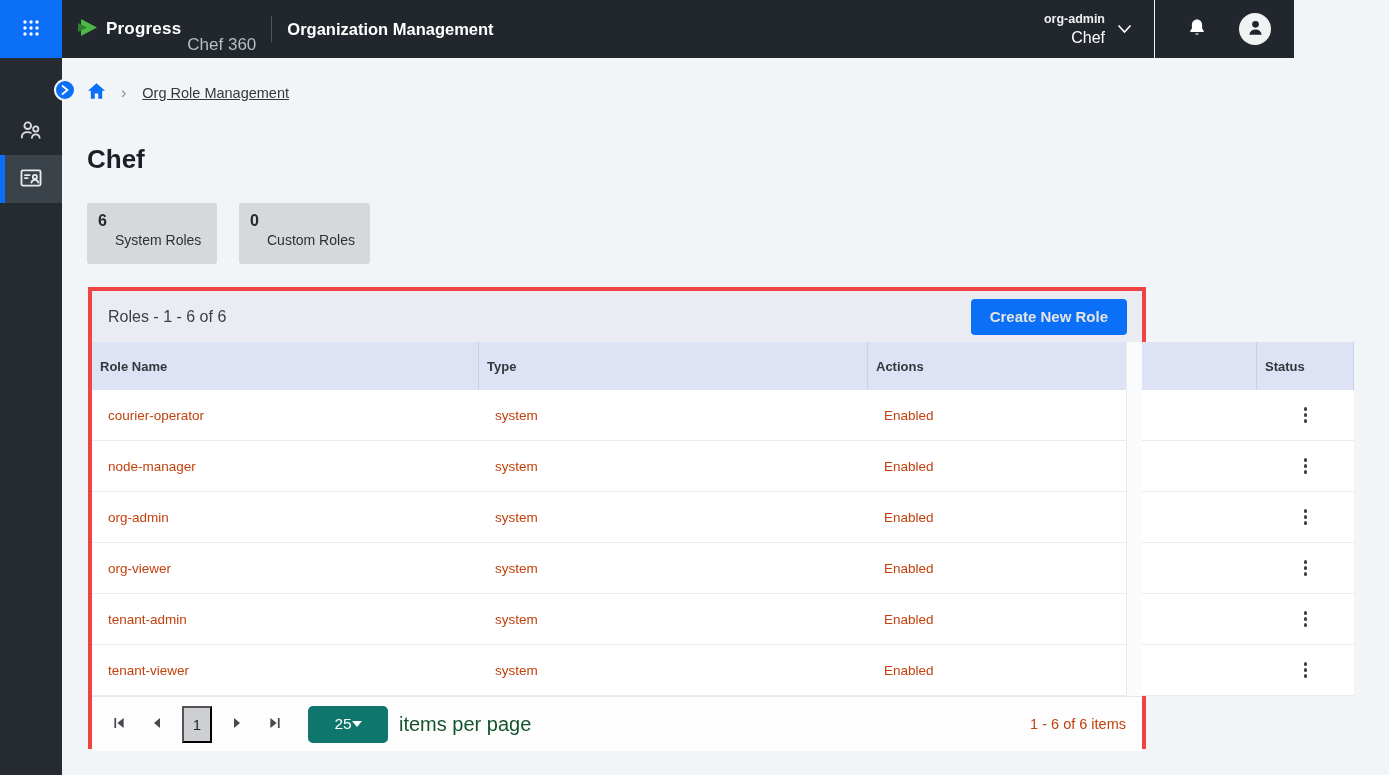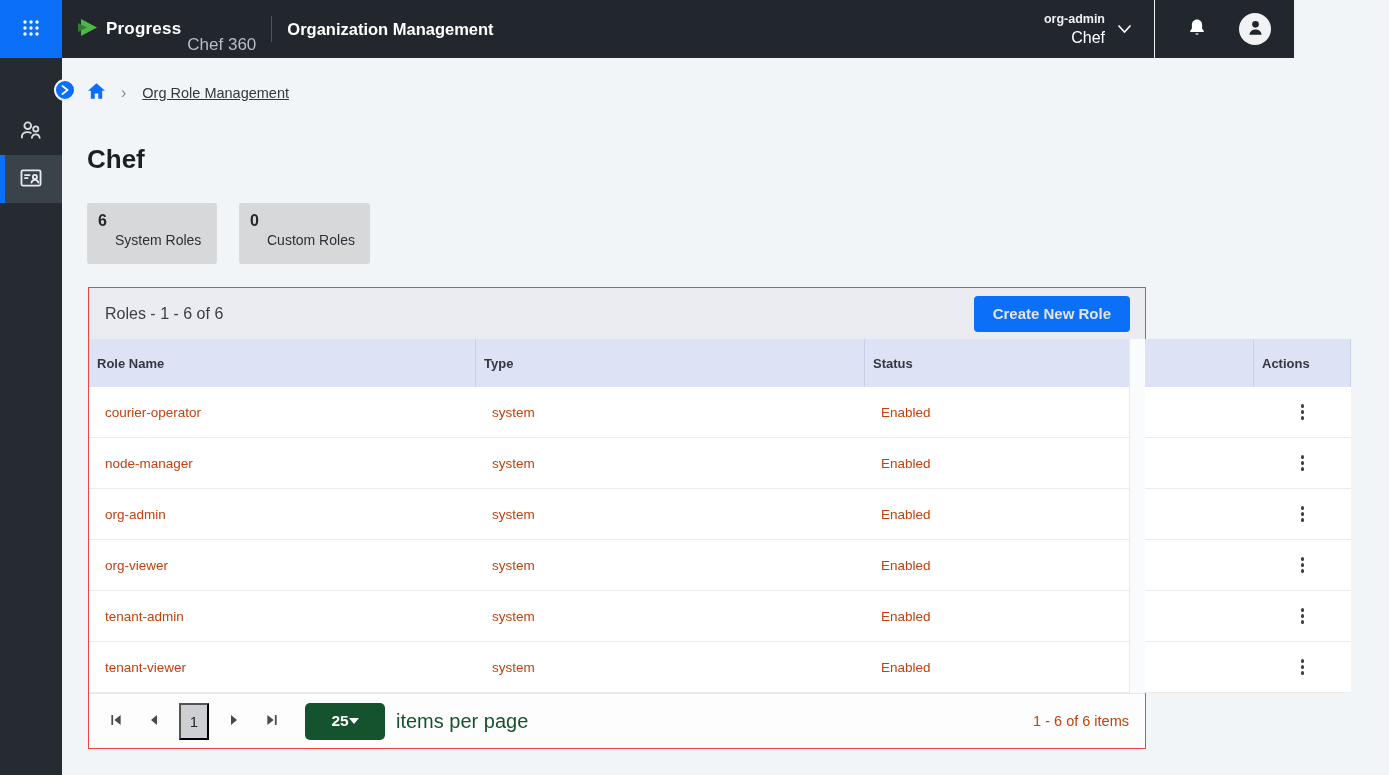--- a/index.html
+++ b/index.html
@@ -43,21 +43,21 @@
   .breadcrumb { position:absolute; left:88px; top:81px; height:24px; display:flex; align-items:center; gap:16px; }
   .crumb-sep { color:#878d94; font-size:16px; }
   .crumb-link { color:#33383e; font-size:14.5px; text-decoration:underline; cursor:pointer; }
   .page-heading { position:absolute; left:87px; top:144px; font-size:26px; font-weight:bold; color:#1b2026; }
   .stat-cards { position:absolute; left:87px; top:203px; display:flex; gap:22px; }
   .stat-card { width:130px; height:61px; background:#d7d8da; border-radius:3px; padding:9px 11px; }
   .stat-value { font-size:16px; font-weight:bold; color:#23282e; }
   .stat-label { font-size:14px; color:#2b3036; margin-top:2px;margin-left:17px; }
   
   .panel { position:absolute; left:88px; top:287px; width:1058px; height:462px;
-    background:#fff; border:1px solid #ef4444; }
+    background:#fff; border:4px solid #ef4444; }
   .panel-header { height:51px; background:#eaecf2; display:flex; align-items:center;
     justify-content:space-between; padding:0 15px 0 16px; }
   .panel-title { font-size:16px; color:#3a4046; }
   .create-btn { height:36px; padding:0 19px; background:var(--accent,#0b6ff7); color:#e5e5e5;
     font-weight:bold; font-size:15px; font-family:inherit; border:none; border-radius:4px; cursor:pointer; }
   .table-wrap { position:relative; height:354px; }
   .scroll-strip { position:absolute; top:0; right:0; width:16px; height:100%;
     background:#fafbfc; border-left:1px solid #e8eaed; cursor:pointer; }
   .thead { display:grid; grid-template-columns:387px 389px 389px 97px; height:48px;
     background:var(--table-header,#dde2f4); width:1262px; }
@@ -70,23 +70,23 @@
   .kebab-btn { width:28px; height:28px; background:none; border:none; cursor:pointer;
     display:flex; flex-direction:column; align-items:center; justify-content:center; gap:2.5px; }
   .kebab-btn .dot { width:3.5px; height:3.5px; border-radius:50%; background:#3c4147; }
   
   .panel-footer { height:55px; background:#fdfdfe; border-top:1px solid #e5e7ea;
     display:flex; align-items:center; padding:0 16px 0 8px; }
   .pg-btn { width:38px; height:36px; background:none; border:none; display:flex;
     align-items:center; justify-content:center; cursor:pointer; }
   .page-current { width:30px; height:37px; background:#cdcfd2; display:flex; align-items:center;
     justify-content:center; font-size:15px; color:#23282d; margin:0 6px; cursor:pointer; }
-  .page-size-select { width:80px; height:37px; background:#14532d; border-radius:5px; border:none;
+  .page-size-select { width:80px; height:37px; background:#0f766e; border-radius:5px; border:none;
     color:#fff; display:flex; align-items:center; justify-content:center; 
-    font-size:15.5px; font-family:inherit; margin-left:14px; cursor:pointer;font-weight:bold; }
+    font-size:15.5px; font-family:inherit; margin-left:14px; cursor:pointer; }
   .caret-down { width:0; height:0; border-left:5px solid transparent; border-right:5px solid transparent;
     border-top:6px solid #fff; }
   .ipp-label { margin-left:11px; font-size:20px; color:#14532d; }
   .range-label { margin-left:auto; font-size:14.5px; color:#c2410c; }
 </style>
 </head>
 <body>
 
 <header class="topbar">
   <button class="waffle-btn">
@@ -208,22 +208,22 @@
 <section class="panel">
   <div class="panel-header">
     <span class="panel-title">Roles - 1 - 6 of 6</span>
     <button class="create-btn">Create New Role</button>
   </div>
 
   <div class="table-wrap">
     <div class="thead">
       <div class="th">Role Name</div>
       <div class="th">Type</div>
+      <div class="th">Actions</div>
       <div class="th">Status</div>
-      <div class="th">Actions</div>
     </div>
     <div>
   <div class="trow">
     <div class="td c-name">courier-operator</div>
     <div class="td c-type">system</div>
     <div class="td c-status">Enabled</div>
     <div class="td c-actions">
       <button class="kebab-btn">
         <span class="dot"></span>
               <span class="dot"></span>

